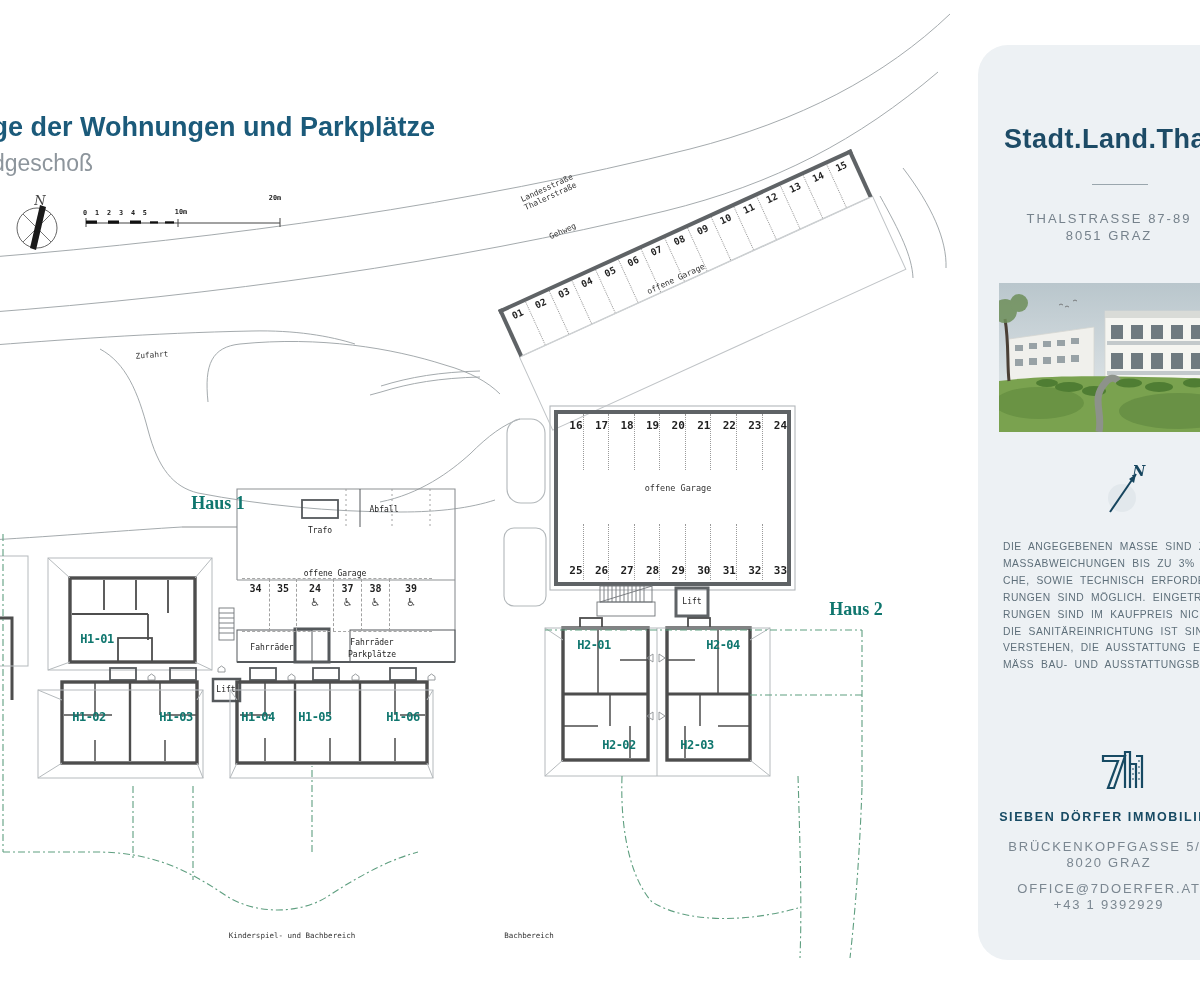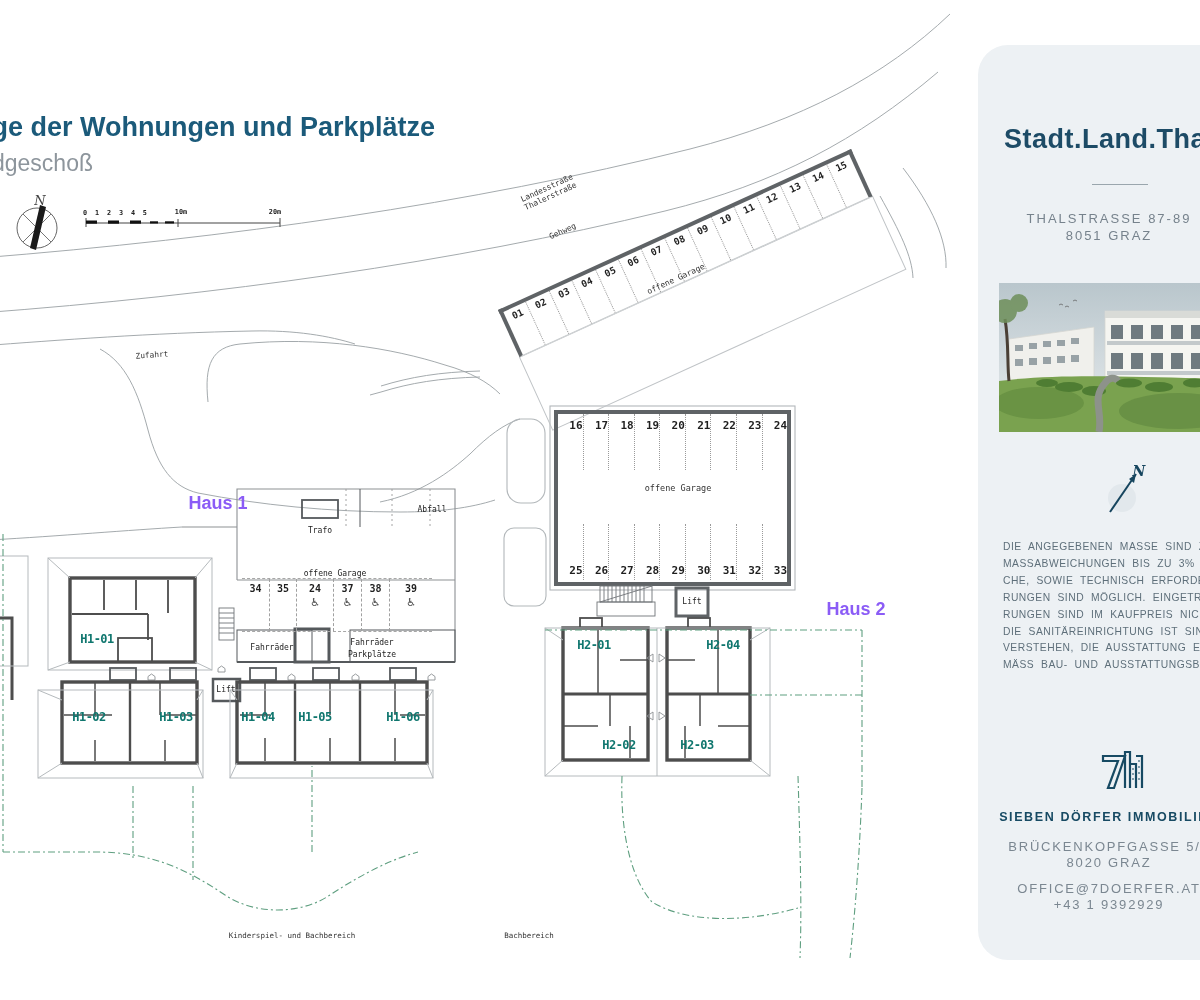--- a/index.html
+++ b/index.html
@@ -5,22 +5,22 @@
   html,body{margin:0;padding:0;}
   body{width:1200px;height:1000px;overflow:hidden;position:relative;background:#ffffff;
        font-family:"Liberation Sans",sans-serif;}
   svg{display:block;}
   .abs{position:absolute;}
   .lbl{position:absolute;transform:translate(-50%,-50%);font-family:"DejaVu Sans Mono",monospace;
        color:#222;white-space:nowrap;line-height:1.15;text-align:center;}
   .lbl.rot{transform:translate(-50%,-50%) rotate(-24.5deg);}
   .unit{position:absolute;transform:translate(-50%,-50%);font-family:"DejaVu Sans Mono",monospace;
         font-weight:bold;font-size:12px;color:#0f766e;white-space:nowrap;letter-spacing:-0.5px;}
-  .hausname{position:absolute;transform:translate(-50%,-50%);font-family:Liberation Sans, sans-serif;
-        font-weight:bold;font-size:18px;color:#8b5cf6;white-space:nowrap;}
+  .hausname{position:absolute;transform:translate(-50%,-50%);font-family:Liberation Serif, serif;
+        font-weight:bold;font-size:18px;color:#0f766e;white-space:nowrap;}
   
   .g1{position:absolute;left:498px;top:310px;width:388px;height:52px;box-sizing:border-box;
       transform:rotate(-24.5deg);transform-origin:0 0;display:flex;
       border-top:4px solid #5f6366;border-left:4px solid #5f6366;border-right:4px solid #5f6366;
       border-bottom:1px solid #c6cacc;background:rgba(255,255,255,.65);}
   .g1cell{flex:1;position:relative;}
   .g1cell + .g1cell{border-left:1px dotted #9a9a9a;}
   .g1cell span{display:block;text-align:center;margin-top:2px;
       font-family:"DejaVu Sans Mono",monospace;font-weight:bold;font-size:9.5px;color:#1f1f1f;}
   .g1label{position:absolute;bottom:2px;left:37%;font-family:"DejaVu Sans Mono",monospace;
@@ -218,21 +218,21 @@
 <div class="abs" style="left:83px;top:209px;width:64px;display:flex;justify-content:space-between;">
 
 <span style="font-family:'DejaVu Sans Mono',monospace;font-size:6.8px;font-weight:bold;color:#222;">0</span>
     <span style="font-family:'DejaVu Sans Mono',monospace;font-size:6.8px;font-weight:bold;color:#222;">1</span>
     <span style="font-family:'DejaVu Sans Mono',monospace;font-size:6.8px;font-weight:bold;color:#222;">2</span>
     <span style="font-family:'DejaVu Sans Mono',monospace;font-size:6.8px;font-weight:bold;color:#222;">3</span>
     <span style="font-family:'DejaVu Sans Mono',monospace;font-size:6.8px;font-weight:bold;color:#222;">4</span>
     <span style="font-family:'DejaVu Sans Mono',monospace;font-size:6.8px;font-weight:bold;color:#222;">5</span>
   </div>
 <div class="lbl" style="left:181px;top:213px;font-size:6.8px;font-weight:bold;">10m</div>
-<div class="lbl" style="left:275px;top:213px;font-size:6.8px;font-weight:bold;">20m</div>
+<div class="lbl" style="left:275px;top:199px;font-size:6.8px;font-weight:bold;">20m</div>
 
 <div class="lbl rot" style="left:549px;top:193px;font-size:7.8px;color:#333;">
   <span style="display:block;">Landesstraße</span>
   <span style="display:block;">Thalerstraße</span>
 </div>
 <div class="lbl rot" style="left:563px;top:232px;font-size:7.8px;color:#333;">Gehweg</div>
 <div class="lbl" style="left:152px;top:356px;font-size:7.8px;color:#333;transform:translate(-50%,-50%) rotate(-4deg);">Zufahrt</div>
 
 <div class="g1">
 
@@ -344,21 +344,21 @@
     </div>
     <div class="gecell">
       <span class="num">33</span>
     </div>
   </div>
 <div class="lbl" style="left:678px;top:489px;font-size:8.5px;color:#333;">offene Garage</div>
 <div class="lbl" style="left:692px;top:602px;font-size:8px;">Lift</div>
 
 <div class="hausname" style="left:218px;top:503px;">Haus 1</div>
 <div class="lbl" style="left:320px;top:509px;font-size:8px;margin-top:22px;">Trafo</div>
-<div class="lbl" style="left:384px;top:510px;font-size:8px;margin-left:48px;">Abfall</div>
+<div class="lbl" style="left:384px;top:510px;font-size:8px;">Abfall</div>
 <div class="lbl" style="left:335px;top:574px;font-size:8px;">offene Garage</div>
 
 <div class="h1cells">
   <div class="h1cell" style="left:0;width:27px;">
     <span class="num">34</span>
     </div>
   <div class="h1cell bd" style="left:27px;width:27px;">
     <span class="num">35</span>
     </div>
   <div class="h1cell bd" style="left:54px;width:37px;">

